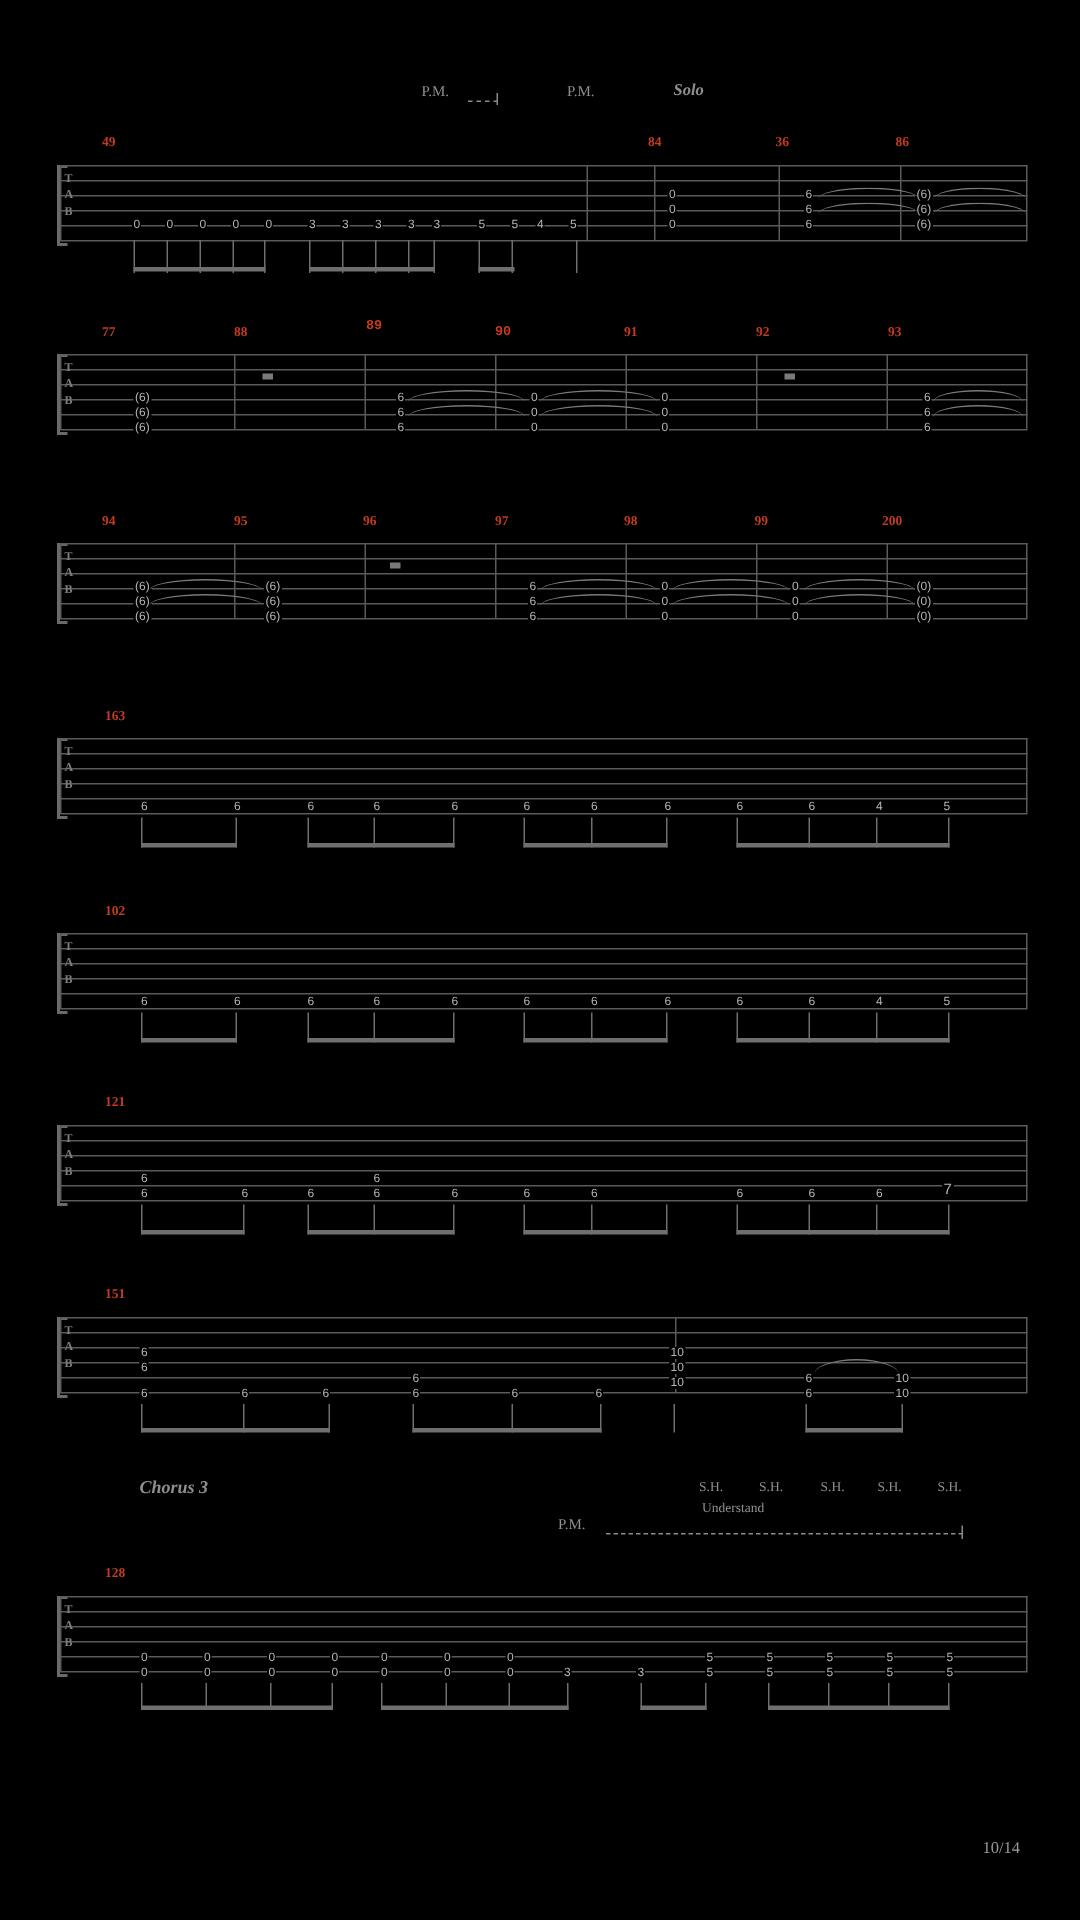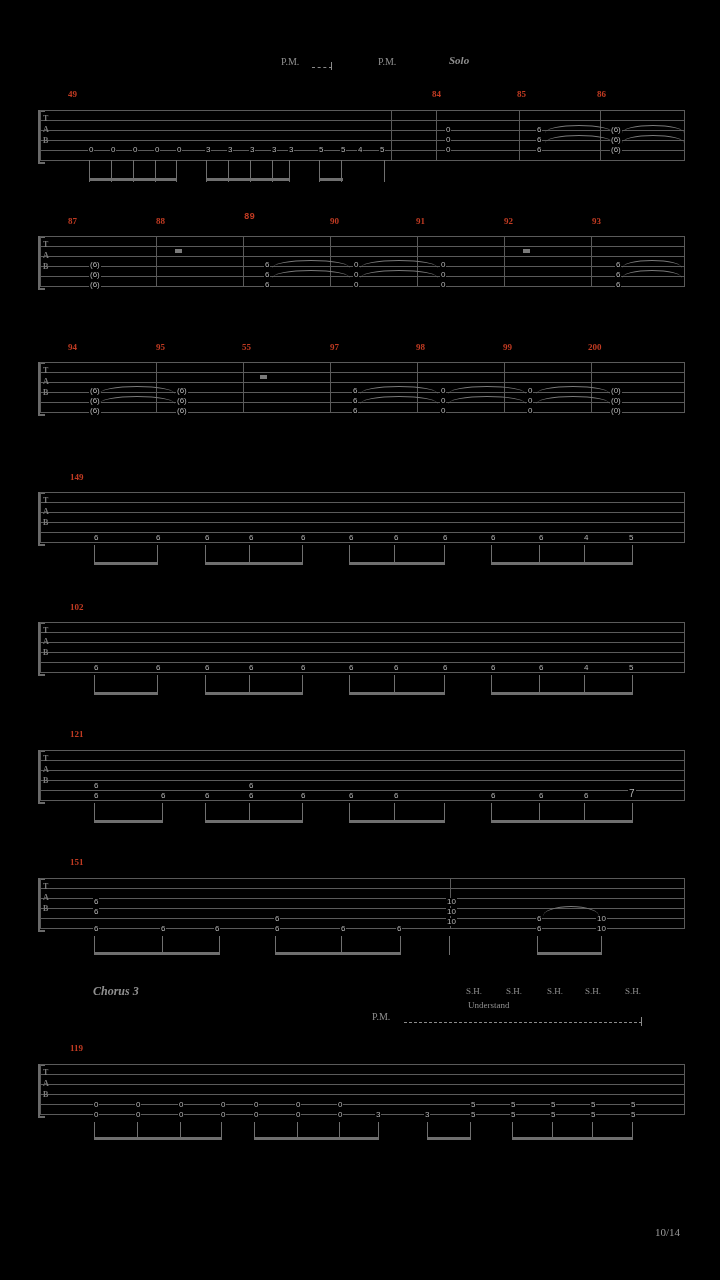--- a/index.html
+++ b/index.html
@@ -145,21 +145,21 @@
     <div class="barline" style="left:396px;top:0px;height:50px;"></div>
     <div class="barline" style="left:479px;top:0px;height:50px;"></div>
     <div class="barline" style="left:560px;top:0px;height:50px;"></div>
     <div class="barline" style="left:644px;top:0px;height:50px;"></div>
     <div class="tab-letter" style="left:3px;top:5px;">T</div>
     <div class="tab-letter" style="left:3px;top:16px;">A</div>
     <div class="tab-letter" style="left:3px;top:27px;">B</div>
   </div>
   <div class="measure-num" style="left:68px;top:89px;">49</div>
   <div class="measure-num" style="left:432px;top:89px;">84</div>
-  <div class="measure-num" style="left:517px;top:89px;">85</div>
+  <div class="measure-num" style="left:517px;top:89px;">36</div>
   <div class="measure-num" style="left:597px;top:89px;">86</div>
 
   <div class="note" style="left:88px;top:146px;">0</div>
   <div class="note" style="left:110px;top:146px;">0</div>
   <div class="note" style="left:132px;top:146px;">0</div>
   <div class="note" style="left:154px;top:146px;">0</div>
   <div class="note" style="left:176px;top:146px;">0</div>
   <div class="note" style="left:205px;top:146px;">3</div>
   <div class="note" style="left:227px;top:146px;">3</div>
   <div class="note" style="left:249px;top:146px;">3</div>
@@ -214,24 +214,24 @@
     <div class="barline" style="left:203px;top:0px;height:50px;"></div>
     <div class="barline" style="left:290px;top:0px;height:50px;"></div>
     <div class="barline" style="left:377px;top:0px;height:50px;"></div>
     <div class="barline" style="left:464px;top:0px;height:50px;"></div>
     <div class="barline" style="left:551px;top:0px;height:50px;"></div>
     <div class="barline" style="left:644px;top:0px;height:50px;"></div>
     <div class="tab-letter" style="left:3px;top:5px;">T</div>
     <div class="tab-letter" style="left:3px;top:16px;">A</div>
     <div class="tab-letter" style="left:3px;top:27px;">B</div>
   </div>
-  <div class="measure-num" style="left:68px;top:216px;">87</div>
+  <div class="measure-num" style="left:68px;top:216px;">77</div>
   <div class="measure-num" style="left:156px;top:216px;">88</div>
   <div class="measure-num" style="left:244px;top:212px;font-family:Liberation Mono, monospace;">89</div>
-  <div class="measure-num" style="left:330px;top:216px;">90</div>
+  <div class="measure-num" style="left:330px;top:216px;font-family:Liberation Mono, monospace;">90</div>
   <div class="measure-num" style="left:416px;top:216px;">91</div>
   <div class="measure-num" style="left:504px;top:216px;">92</div>
   <div class="measure-num" style="left:592px;top:216px;">93</div>
 
   <div class="rest-block" style="left:175px;top:249px;"></div>
   <div class="rest-block" style="left:523px;top:249px;"></div>
 
   <div class="note" style="left:89px;top:261px;">(6)</div>
   <div class="note" style="left:89px;top:271px;">(6)</div>
   <div class="note" style="left:89px;top:281px;">(6)</div>
@@ -270,21 +270,21 @@
     <div class="barline" style="left:377px;top:0px;height:50px;"></div>
     <div class="barline" style="left:464px;top:0px;height:50px;"></div>
     <div class="barline" style="left:551px;top:0px;height:50px;"></div>
     <div class="barline" style="left:644px;top:0px;height:50px;"></div>
     <div class="tab-letter" style="left:3px;top:5px;">T</div>
     <div class="tab-letter" style="left:3px;top:16px;">A</div>
     <div class="tab-letter" style="left:3px;top:27px;">B</div>
   </div>
   <div class="measure-num" style="left:68px;top:342px;">94</div>
   <div class="measure-num" style="left:156px;top:342px;">95</div>
-  <div class="measure-num" style="left:242px;top:342px;">55</div>
+  <div class="measure-num" style="left:242px;top:342px;">96</div>
   <div class="measure-num" style="left:330px;top:342px;">97</div>
   <div class="measure-num" style="left:416px;top:342px;">98</div>
   <div class="measure-num" style="left:503px;top:342px;">99</div>
   <div class="measure-num" style="left:588px;top:342px;">200</div>
 
   <div class="rest-block" style="left:260px;top:375px;"></div>
 
   <div class="note" style="left:89px;top:387px;">(6)</div>
   <div class="note" style="left:89px;top:397px;">(6)</div>
   <div class="note" style="left:89px;top:407px;">(6)</div>
@@ -320,21 +320,21 @@
     <div class="line" style="top:20px;width:645px;"></div>
     <div class="line" style="top:30px;width:645px;"></div>
     <div class="line" style="top:40px;width:645px;"></div>
     <div class="line" style="top:50px;width:645px;"></div>
     <div class="barline" style="left:0px;top:0px;height:50px;"></div>
     <div class="barline" style="left:644px;top:0px;height:50px;"></div>
     <div class="tab-letter" style="left:3px;top:5px;">T</div>
     <div class="tab-letter" style="left:3px;top:16px;">A</div>
     <div class="tab-letter" style="left:3px;top:27px;">B</div>
   </div>
-  <div class="measure-num" style="left:70px;top:472px;">149</div>
+  <div class="measure-num" style="left:70px;top:472px;">163</div>
 
   <div class="note" style="left:93px;top:534px;">6</div>
   <div class="note" style="left:155px;top:534px;">6</div>
   <div class="note" style="left:204px;top:534px;">6</div>
   <div class="note" style="left:248px;top:534px;">6</div>
   <div class="note" style="left:300px;top:534px;">6</div>
   <div class="note" style="left:348px;top:534px;">6</div>
   <div class="note" style="left:393px;top:534px;">6</div>
   <div class="note" style="left:442px;top:534px;">6</div>
   <div class="note" style="left:490px;top:534px;">6</div>
@@ -519,21 +519,21 @@
     <div class="line" style="top:20px;width:645px;"></div>
     <div class="line" style="top:30px;width:645px;"></div>
     <div class="line" style="top:40px;width:645px;"></div>
     <div class="line" style="top:50px;width:645px;"></div>
     <div class="barline" style="left:0px;top:0px;height:50px;"></div>
     <div class="barline" style="left:644px;top:0px;height:50px;"></div>
     <div class="tab-letter" style="left:3px;top:5px;">T</div>
     <div class="tab-letter" style="left:3px;top:16px;">A</div>
     <div class="tab-letter" style="left:3px;top:27px;">B</div>
   </div>
-  <div class="measure-num" style="left:70px;top:1043px;">119</div>
+  <div class="measure-num" style="left:70px;top:1043px;">128</div>
 
   <div class="note" style="left:93px;top:1101px;">0</div>
   <div class="note" style="left:93px;top:1111px;">0</div>
   <div class="note" style="left:135px;top:1101px;">0</div>
   <div class="note" style="left:135px;top:1111px;">0</div>
   <div class="note" style="left:178px;top:1101px;">0</div>
   <div class="note" style="left:178px;top:1111px;">0</div>
   <div class="note" style="left:220px;top:1101px;">0</div>
   <div class="note" style="left:220px;top:1111px;">0</div>
   <div class="note" style="left:253px;top:1101px;">0</div>

